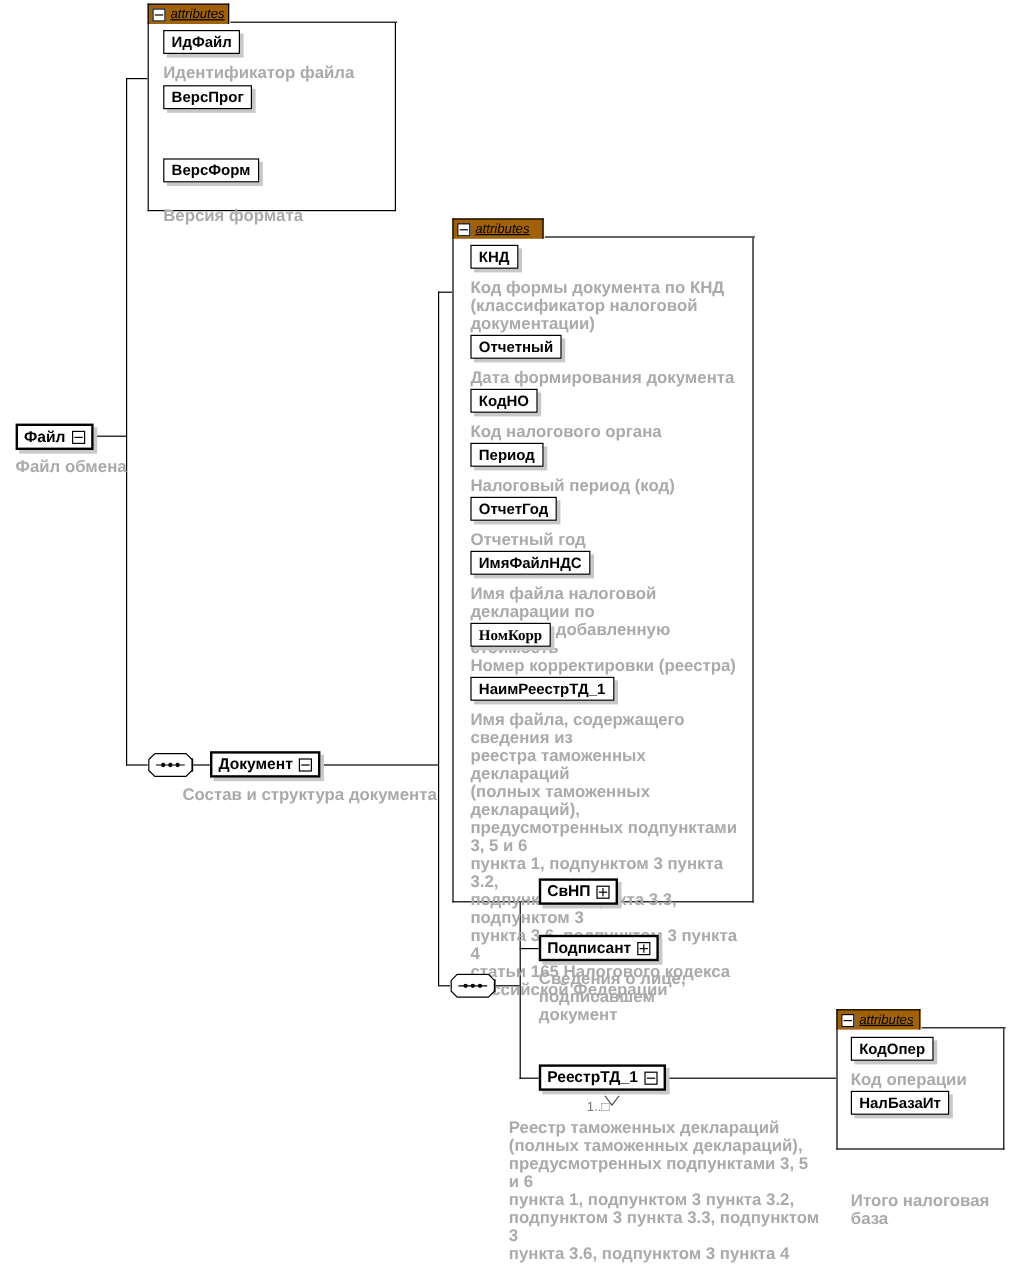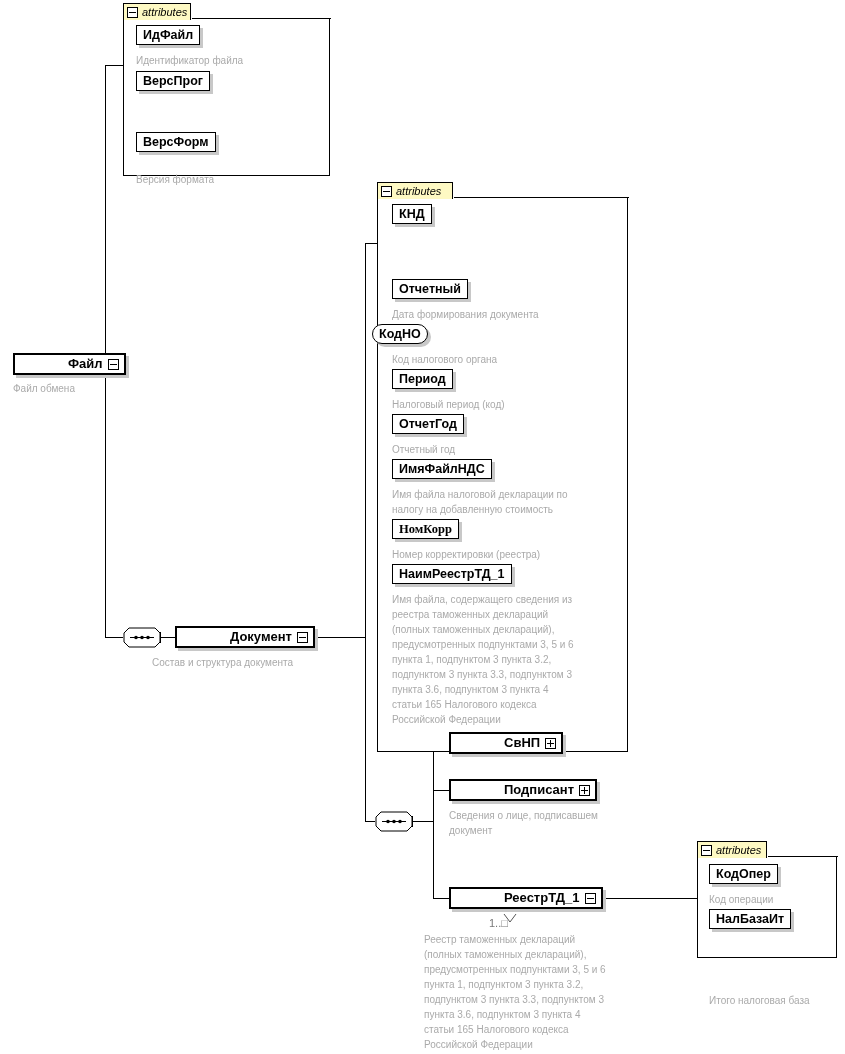--- a/index.html
+++ b/index.html
@@ -38,27 +38,28 @@
     position: absolute;
     box-sizing: border-box;
     background: #ffffff;
     border: 1px solid #000000;
     border-top: none;
   }
   .attr-tab {
     position: absolute;
     box-sizing: border-box;
     height: 17px;
-    background: #fef9c3;
+    background: #a16207;
     border: 1px solid #000000;
     border-bottom: none;
     display: flex;
     align-items: center;
     padding: 0 6px 0 3px;
     z-index: 3;
+    text-decoration: underline;
   }
   .attr-tab .tab-label {
     font-style: italic;
     font-size: 11px;
     color: #000000;
     margin-left: 4px;
     line-height: 11px;
     white-space: nowrap;
   }
 
@@ -120,29 +121,30 @@
     font-size: 13px;
     height: 22px;
     padding: 0 5px;
     white-space: nowrap;
     display: flex;
     align-items: center;
     gap: 5px;
     box-shadow: 3px 3px 0 0 #c8c8c8;
     z-index: 2;
   }
-  .el-box .el-label { line-height: 14px; margin-left: 48px; }
+  .el-box .el-label { line-height: 14px; }
 
   
   .desc {
     position: absolute;
     color: #aaaaaa;
-    font-size: 10px;
+    font-size: 14px;
     line-height: 15px;
     white-space: pre-line;
+    font-weight: bold;
   }
 
   
   .seq {
     position: absolute;
     width: 38px;
     height: 20px;
     z-index: 2;
   }
   .seq svg { display: block; }
@@ -234,27 +236,30 @@
     <span class="pm minus"></span>
     <span class="tab-label">attributes</span>
   </div>
   <div class="attr-panel" style="left:377px; top:198px; width:251px; height:554px;">
     <div class="line-h" style="left:76px; top:-1px; width:175px;"></div>
   </div>
 
   <div class="attr-box" style="left:392px; top:204px;">
     <span>КНД</span>
   </div>
+  <div class="desc" style="left:392px; top:232px; width:228px;">Код формы документа по КНД
+(классификатор налоговой
+документации)</div>
 
   <div class="attr-box" style="left:392px; top:279px;">
     <span>Отчетный</span>
   </div>
   <div class="desc" style="left:392px; top:307px; width:228px;">Дата формирования документа</div>
 
-  <div class="attr-box" style="left:372px; top:324px;border-radius:10px;">
+  <div class="attr-box" style="left:392px; top:324px;">
     <span>КодНО</span>
   </div>
   <div class="desc" style="left:392px; top:352px; width:228px;">Код налогового органа</div>
 
   <div class="attr-box" style="left:392px; top:369px;">
     <span>Период</span>
   </div>
   <div class="desc" style="left:392px; top:397px; width:228px;">Налоговый период (код)</div>
 
   <div class="attr-box" style="left:392px; top:414px;">

